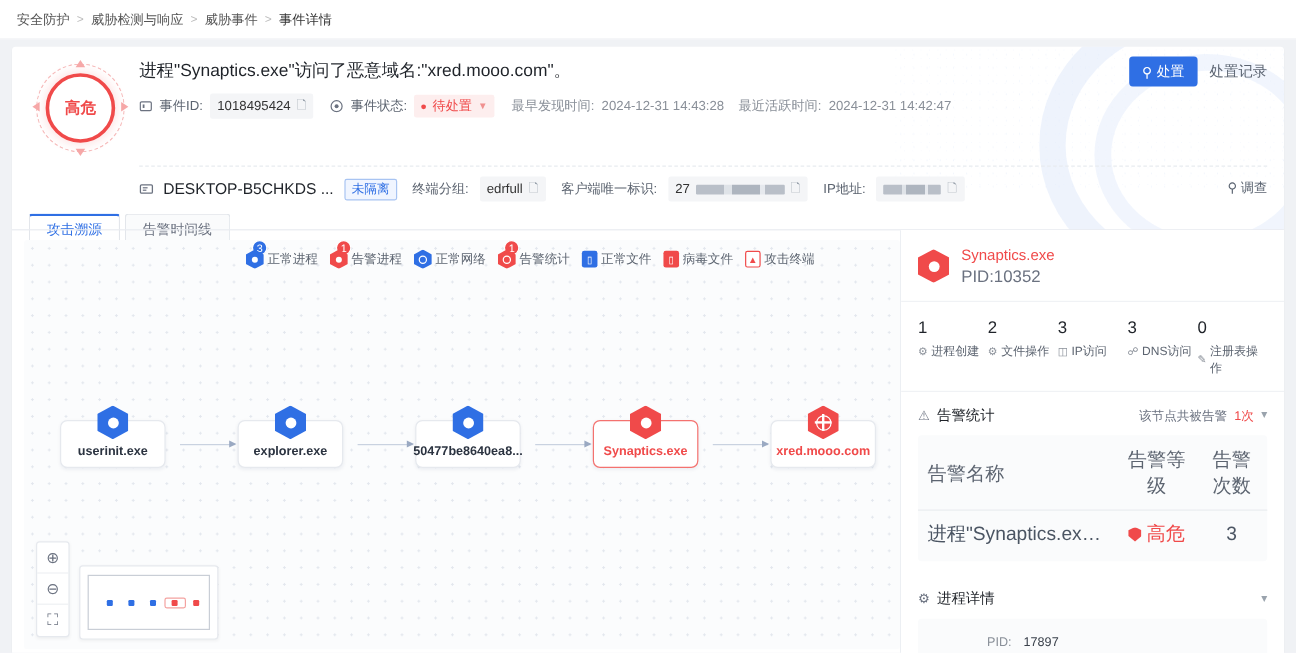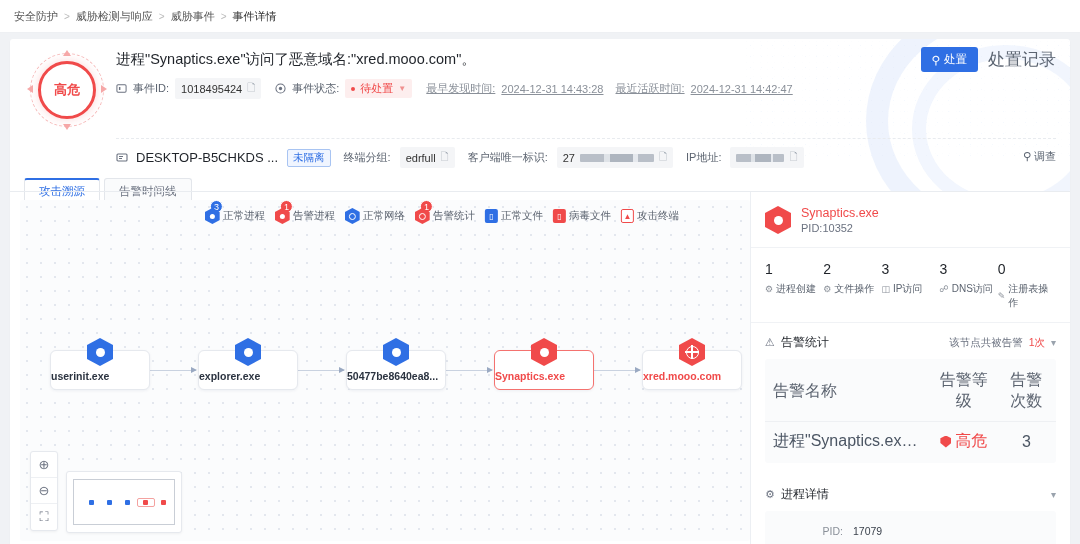--- a/index.html
+++ b/index.html
@@ -94,33 +94,33 @@
   }
   .pill {
     background: #f4f5f7; border-radius: 2px; padding: 2px 6px;
     display: inline-flex; align-items: center; gap: 5px; color: #333;
     white-space: nowrap;
   }
   .pill.status { background: #fdeeee; color: #f04a4a; }
   .dot-red { width: 4px; height: 4px; border-radius: 50%; background: #f04a4a; display:inline-block;}
   .caret { font-size: 8px; color: #f0908f; }
   .copy-ico { color: #9aa3ad; font-size: 10px; cursor: pointer; }
-  .meta-plain { color: #8a9099; white-space: nowrap; text-decoration: underline; }
+  .meta-plain { color: #8a9099; white-space: nowrap; }
 
   .hdr-actions {
     position: absolute; right: 14px; top: 8px;
     display: flex; align-items: center; gap: 10px; z-index: 3;
   }
   .btn-primary {
     background: #2f6fe4; color: #fff; border: none; border-radius: 3px;
     padding: 5px 11px; font-size: 11.5px; display: inline-flex;
     align-items: center; gap: 4px; cursor: pointer;
     font-family: inherit;
   }
-  .link-btn { color: #5b6471; font-size: 17px; cursor: pointer; }
+  .link-btn { color: #5b6471; font-size: 12px; cursor: pointer; }
 
   .hdr-divider { border-top: 1px dashed #e8ebef; margin: 9px 0 0 92px; }
 
   
   .host-row {
     display: flex; align-items: center; gap: 9px;
     margin: 8px 0 0 92px; font-size: 11px; position: relative; z-index: 2;
     padding-bottom: 8px;
   }
   .host-name { font-size: 13px; color: #1f2329; }
@@ -194,23 +194,23 @@
     width: 13px; height: 14px; border-radius: 2px; display: inline-flex;
     align-items: center; justify-content: center; color: #fff;
     font-size: 8px; flex: 0 0 13px;
   }
   .sq.outline {
     background: #fff; border: 1.4px solid #f04a4a; color: #f04a4a;
   }
 
   
   .node {
-    position: absolute; width: 100px; height: 40px;
+    position: absolute; width: 88px; height: 40px;
     background: #fff; border: 1px solid #e6e9ee; border-radius: 6px;
-    display: flex; align-items: flex-end; 
+    display: flex; align-items: flex-end; justify-content: center;
     padding-bottom: 7px; font-size: 10.5px; font-weight: bold;
     color: #2b3340; box-shadow: 0 1px 3px rgba(20,40,80,.06);
     cursor: pointer;
   }
   .node.alert { border: 1.6px solid #f4726f; color: #f04a4a; }
   .node .nhex {
     position: absolute; top: -13px; left: 50%; margin-left: -13px;
     width: 26px; height: 28px;
   }
   .node .nhex i {
@@ -284,21 +284,21 @@
   .d-head .bighex { width: 26px; height: 28px; position: relative; flex: 0 0 26px; }
   .d-head .bighex i {
     position: absolute; inset: 0; background: #f04a4a;
     clip-path: polygon(50% 0%, 100% 25%, 100% 75%, 50% 100%, 0% 75%, 0% 25%);
   }
   .d-head .bighex .dot {
     position: absolute; left: 50%; top: 50%; width: 9px; height: 9px;
     margin: -4.5px 0 0 -4.5px; border-radius: 50%; background: #fff;
   }
   .d-title { color: #f04a4a; font-size: 12.5px; }
-  .d-sub { color: #6b7280; font-size: 11px; margin-top: 2px; }
+  .d-sub { color: #6b7280; font-size: 14px; margin-top: 2px; }
 
   .stats { display: flex; padding: 13px 14px 12px 14px; border-bottom: 1px solid #f0f2f5; }
   .stat { flex: 1; }
   .stat .num { font-size: 14px; color: #1f2329; margin-bottom: 5px; }
   .stat .lbl { font-size: 10px; color: #5c6470; display: flex; align-items: center; gap: 3px; }
   .stat .sico { color: #8a9099; font-size: 9px; }
 
   .sec-head {
     display: flex; align-items: center; padding: 11px 14px 8px 14px;
     font-size: 12px; color: #1f2329;
@@ -659,21 +659,21 @@
         <span class="sh-ico">⚙</span>
         <span>进程详情</span>
         <span class="sh-right">
               <span class="chev">▾</span>
             </span>
       </div>
 
       <div class="kv-wrap">
         <div class="kv">
           <span class="k">PID:</span>
-          <span class="v"><span>17079</span></span>
+          <span class="v"><span>17897</span></span>
         </div>
         <div class="kv">
           <span class="k">MD5:</span>
         </div>
         <div class="kv">
           <span class="k">SHA1:</span>
           <span class="v"><span>50477be8640ea8af6e5829b692fc1a91e739c9ec</span></span>
         </div>
 
       </div>

